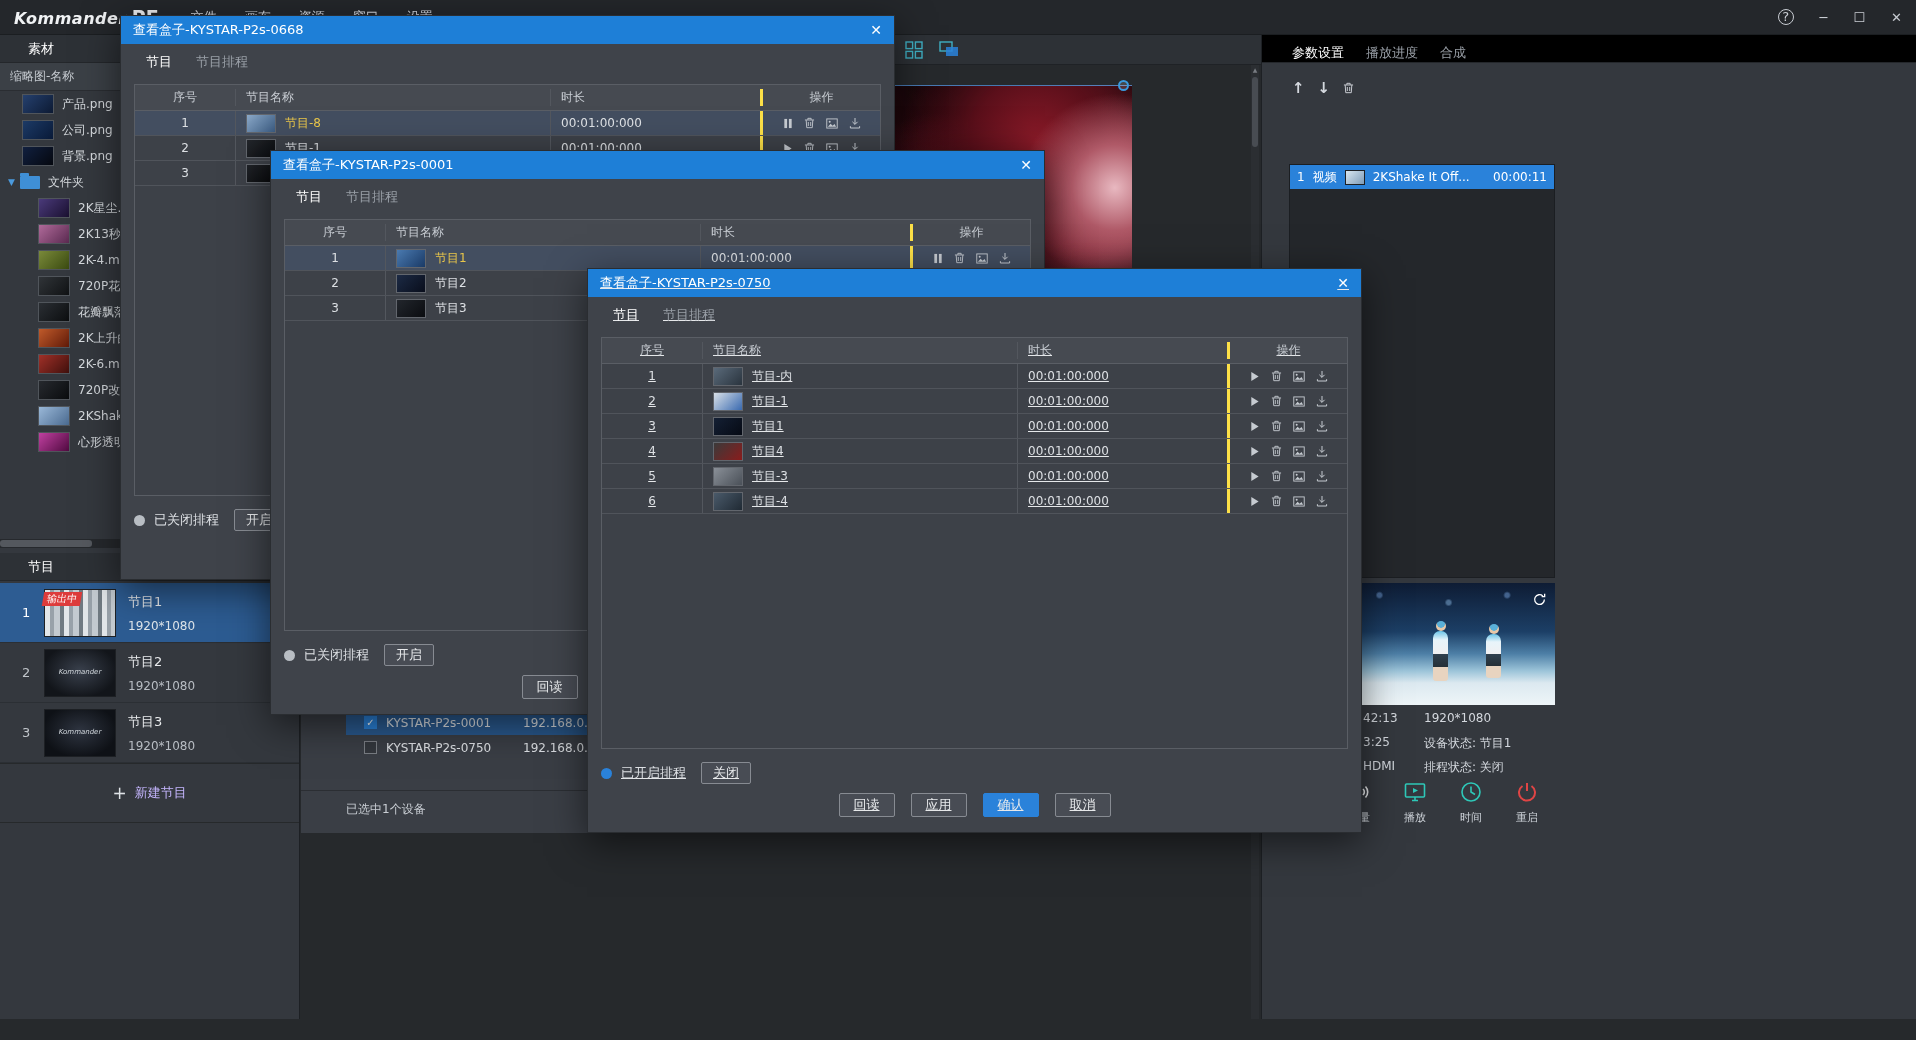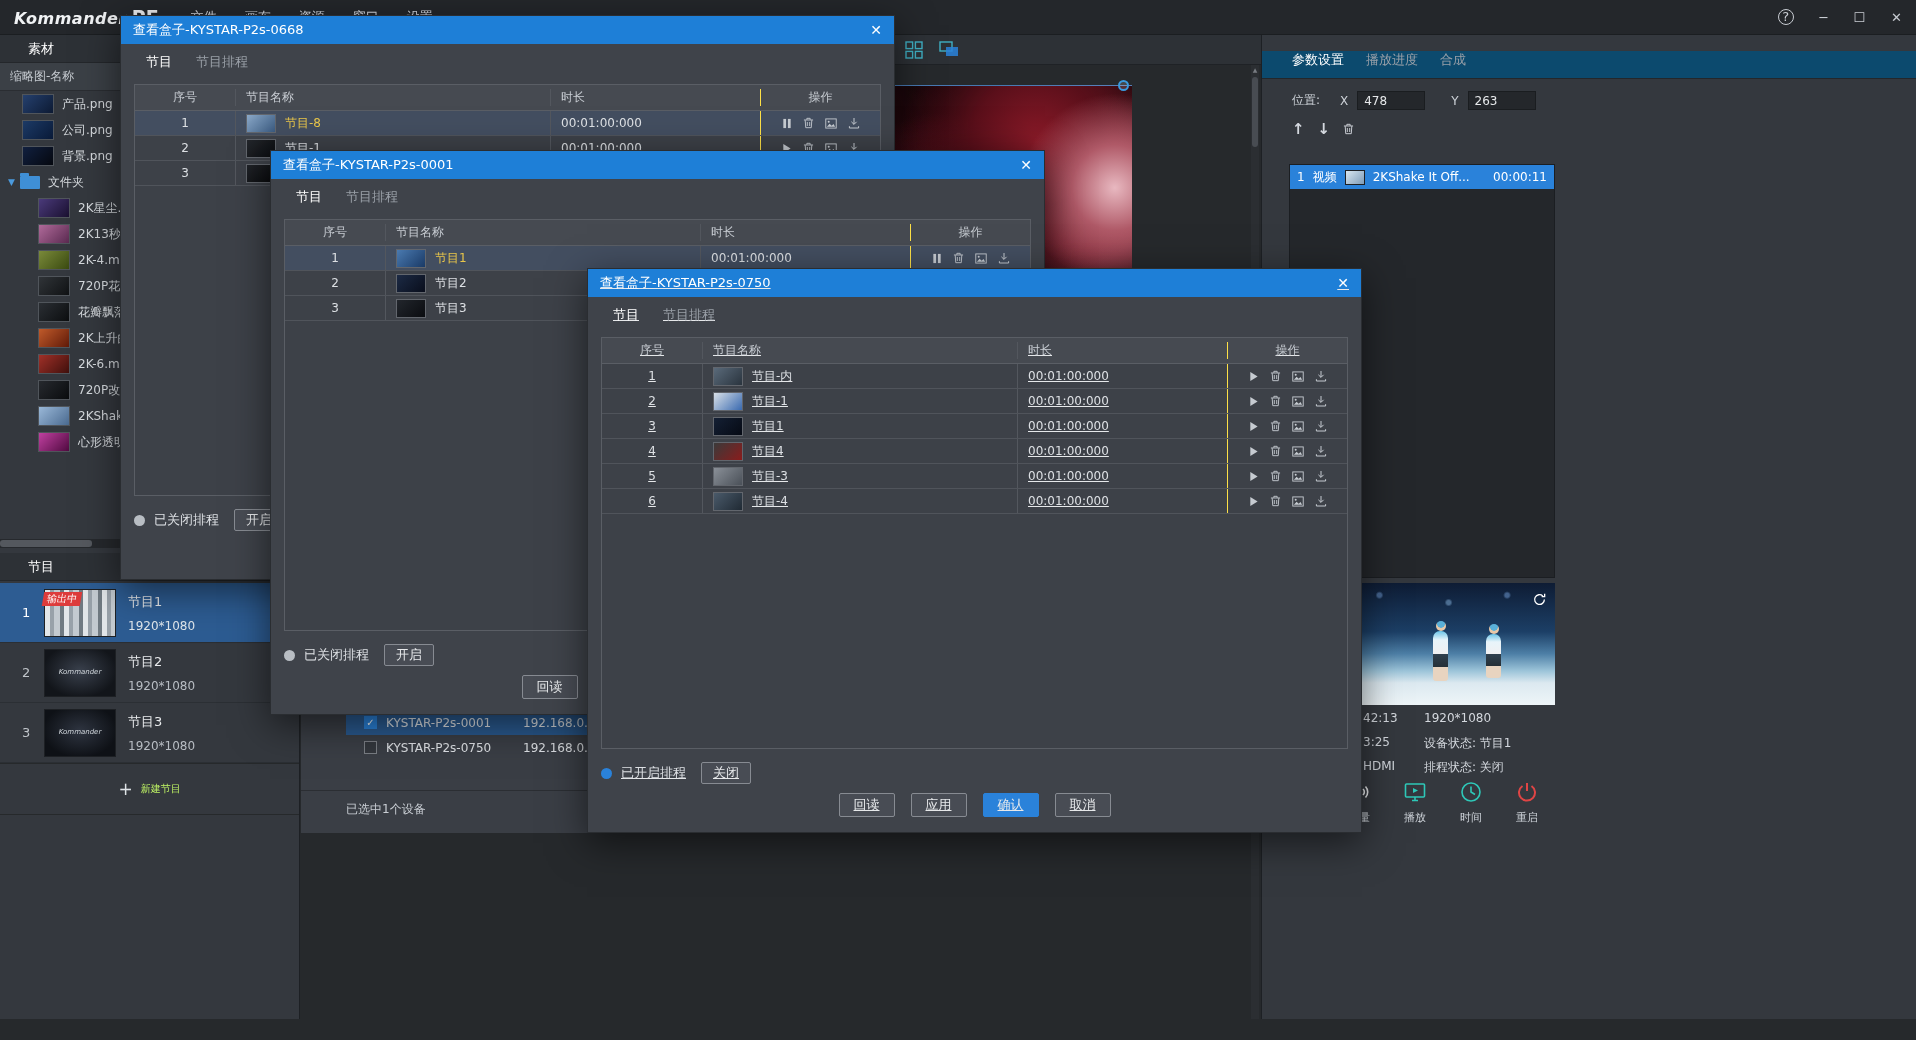--- a/index.html
+++ b/index.html
@@ -51,23 +51,23 @@
   .prog-thumb-text { position:absolute; left:0; right:0; top:18px; text-align:center;
                      font-size:7px; font-style:italic; color:#cfd5da; }
   .prog-badge { position:absolute; left:-2px; top:2px; background:#dd3b3b; color:#fff; font-size:10px;
                 padding:0 4px; line-height:14px; transform:skewX(-10deg); }
   .prog-info { position:absolute; left:128px; top:10px; }
   .prog-name { font-size:13px; color:#e8eaec; }
   .prog-res { font-size:12px; color:#b8bdc3; margin-top:8px; }
   .prog-item.selected .prog-res { color:#dfe6ec; }
   .pv-scroll { position:absolute; right:2px; top:548px; width:5px; height:180px; }
   .pv-thumb { height:58px; background:#50555c; border-radius:2px; }
-  .new-program { position:absolute; top:728px; left:0; right:0; height:52px; border-top:1px solid #26292b;
+  .new-program { position:absolute; top:728px; left:0; right:0; height:60px; border-top:1px solid #26292b;
                  border-bottom:1px solid #26292b; display:flex; align-items:center; justify-content:center;
-                 gap:8px; color:#bef264; font-size:10px; }
+                 gap:8px; color:#c4b5fd; font-size:13px; }
   .plus-icon::before { content:"+"; font-size:17px; color:#dfe3e7; }
 
   
   .canvas { position:absolute; left:301px; top:35px; right:655px; bottom:21px; background:#26292c; }
   .canvas-toolbar { height:30px; background:#2d3136; border-bottom:1px solid #1f2226;
                     display:flex; align-items:center; gap:16px; padding-left:604px; }
   .tool-icon { display:inline-flex; }
   .canvas-scrollbar { position:absolute; right:2px; top:30px; bottom:0; width:8px; background:#2b2e32; }
   .canvas-scrollbar .arr { display:block; text-align:center; font-size:6px; color:#787c82; line-height:10px; }
   .v-thumb { width:6px; height:70px; margin:2px auto 0; background:#484c52; border-radius:3px; }
@@ -110,39 +110,39 @@
                overflow:hidden; }
   .dlg-thead { display:flex; height:26px; background:#464a51; border-bottom:1px solid #5a5e65;
                font-size:12px; color:#c9ced4; align-items:center; }
   .dlg-row { display:flex; height:25px; border-bottom:1px solid #50545b; font-size:12px;
              color:#dde0e4; align-items:stretch; }
   .dlg-row.active { background:#434e60; }
   .col0 { width:100px; display:flex; align-items:center; justify-content:center; }
   .col1 { flex:1; display:flex; align-items:center; padding-left:10px; border-left:1px solid #53575e; }
   .col2 { width:210px; display:flex; align-items:center; padding-left:10px; border-left:1px solid #53575e; }
   .col3 { width:120px; display:flex; align-items:center; justify-content:center; gap:11px;
-          border-left:1px solid #fde047; color:#c6cbd1; }
+          border-left:3px solid #fde047; color:#c6cbd1; }
   .row-thumb { width:30px; height:19px; margin-right:9px; border:1px solid #62666d; flex:none; }
   .row-name.yellow { color:#e9c64a; }
   .op-icon { display:inline-flex; cursor:pointer; }
   .dlg-schedule { display:flex; align-items:center; margin:13px 13px 0; gap:9px; }
   .sched-dot { width:11px; height:11px; border-radius:50%; background:#b8bdc3; flex:none; }
   .sched-dot.on { background:#2a82da; }
   .sched-status { font-size:13px; color:#dde0e4; }
   .btn { height:24px; padding:0 14px; background:#484c54; border:1px solid #878b92; color:#e8eaec;
          font-size:13px; border-radius:2px; font-family:inherit; cursor:pointer; }
   .btn.primary { background:#2a82da; border-color:#2a82da; }
   .sched-toggle { height:22px; padding:0 11px; margin-left:6px; }
   .dlg-footer { display:flex; justify-content:center; gap:16px; margin-top:9px; }
 
   
   .right-panel { position:absolute; left:1261px; top:35px; right:0; bottom:21px;
                  background:#34383e; border-left:1px solid #1d2024; }
-  .rp-tabs { height:28px; background:#0c4a6e; border-bottom:1px solid #24272b; display:flex;
-             align-items:flex-start; gap:22px; padding-left:30px; font-size:13px;margin-top:16px; }
+  .rp-tabs { height:28px; background:#000000; border-bottom:1px solid #24272b; display:flex;
+             align-items:flex-end; gap:22px; padding-left:30px; font-size:13px; }
   .rp-tab { color:#9aa0a8; }
   .rp-tab.active { color:#ffffff; }
   .rp-params { padding:9px 0 0 30px; font-size:12px; color:#cdd2d8; }
   .p-row { display:flex; align-items:center; height:25px; }
   .plabel { width:42px; }
   .axis { margin:0 9px 0 6px; }
   .axis2 { margin-left:26px; }
   .num-input { width:68px; height:19px; background:#24272b; border:1px solid #1a1d20; color:#e6e8ea;
                font-size:12px; padding:0 6px; font-family:inherit; }
   .num-input.small { width:44px; }
@@ -370,27 +370,20 @@
     <div class="device-footer">已选中1个设备</div>
   </div>
 
   <div class="right-panel">
     <div class="rp-tabs" id="rp-tabs">
         <span class="rp-tab active">参数设置</span>
         <span class="rp-tab">播放进度</span>
         <span class="rp-tab">合成</span>
       </div>
     <div class="rp-params">
-      <div class="p-row">
-        <span class="plabel">位置:</span>
-        <span class="axis">X</span>
-        <input class="num-input" readonly="" value="478" style="">
-        <span class="axis axis2">Y</span>
-        <input class="num-input" readonly="" value="263" style="">
-      </div>
     </div>
     <div class="param-tools">
       <span class="t-arrow">↑</span>
       <span class="t-arrow">↓</span>
       <span id="tool-trash" style="display:inline-flex">
           <svg width="11" height="12" viewBox="0 0 12 13">
             <path d="M1 3.2h10M4.2 3V1.4h3.6V3M2.4 3.4l.6 8.2h6l.6-8.2M4.7 5.4v4.4M7.3 5.4v4.4" stroke="currentColor" stroke-width="1" fill="none"></path>
           </svg>
         </span>
     </div>

